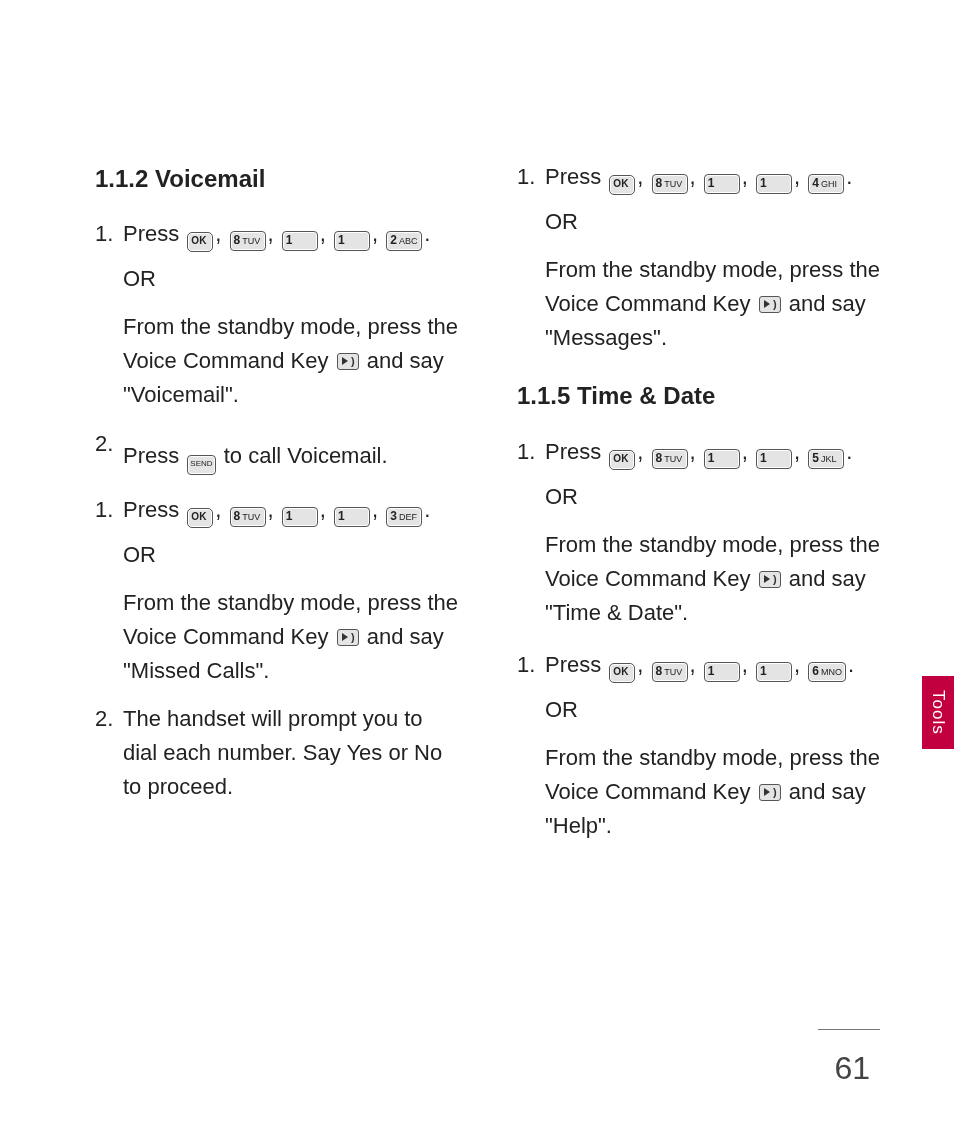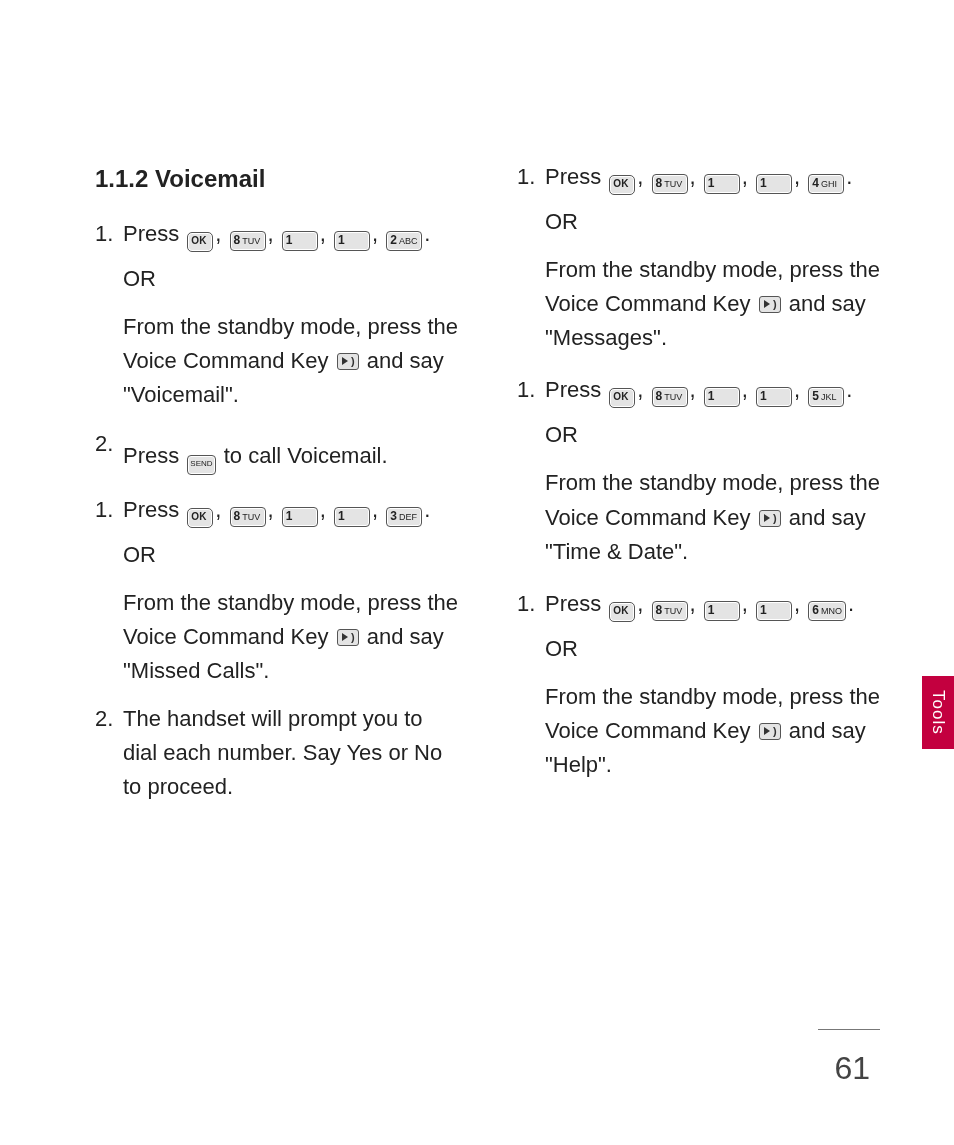--- a/index.html
+++ b/index.html
@@ -242,20 +242,21 @@
           </span>
           <div class="or-line" style="padding-left:0;">OR</div>
           <div>
             <span>From the standby mode, press the Voice Command Key </span>
             <span class="voice-key"></span>
             <span> and say "</span><span>Messages</span><span>".</span>
           </div>
         </li>
       </ol>
 
+      <h3 class="sec-title topgap">1.1.5 Time &amp; Date</h3>
 
       <ol class="steps">
         <li>
           <span class="step-num">1.</span>
           <span>Press </span>
           <span class="keys">
             <span class="key ok">OK</span>,
             <span class="key"><span class="digit">8</span><span>TUV</span></span>,
             <span class="key"><span class="digit">1</span></span>,
             <span class="key"><span class="digit">1</span></span>,

